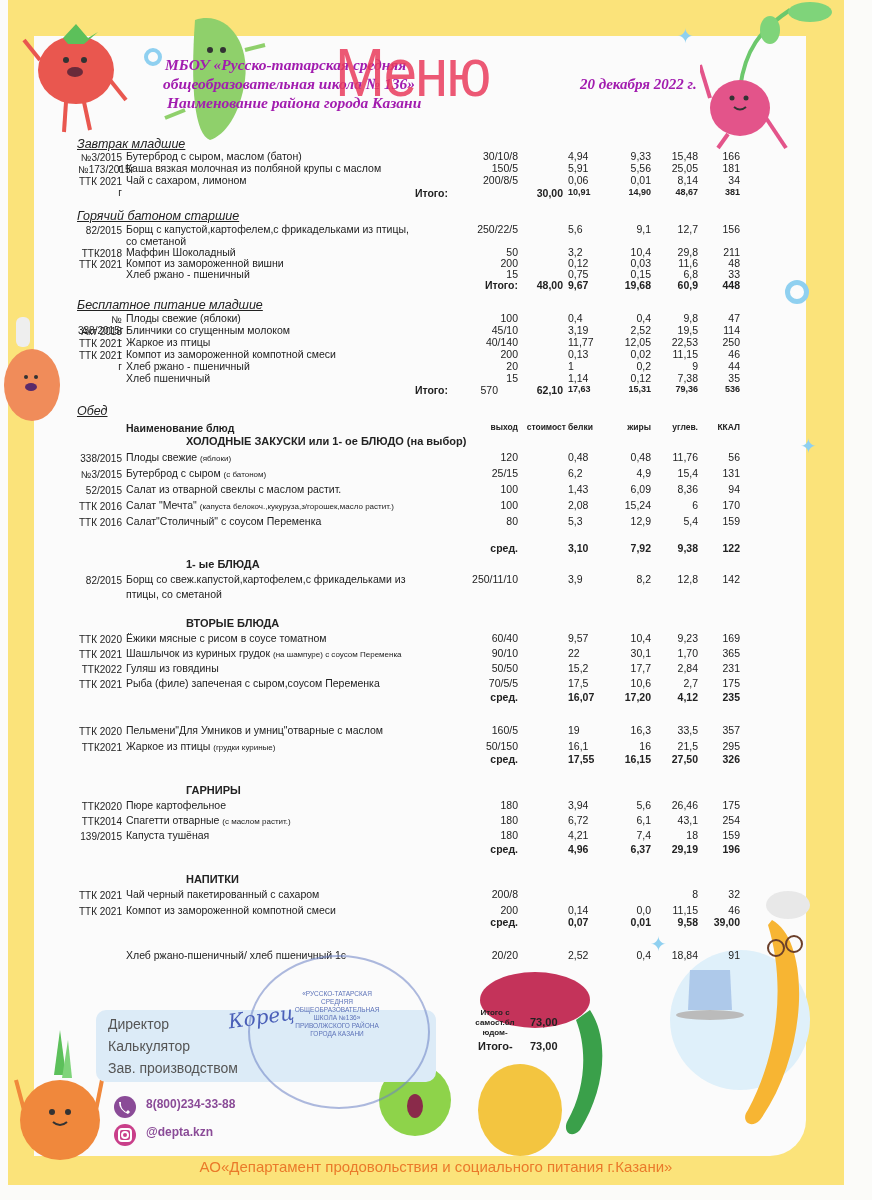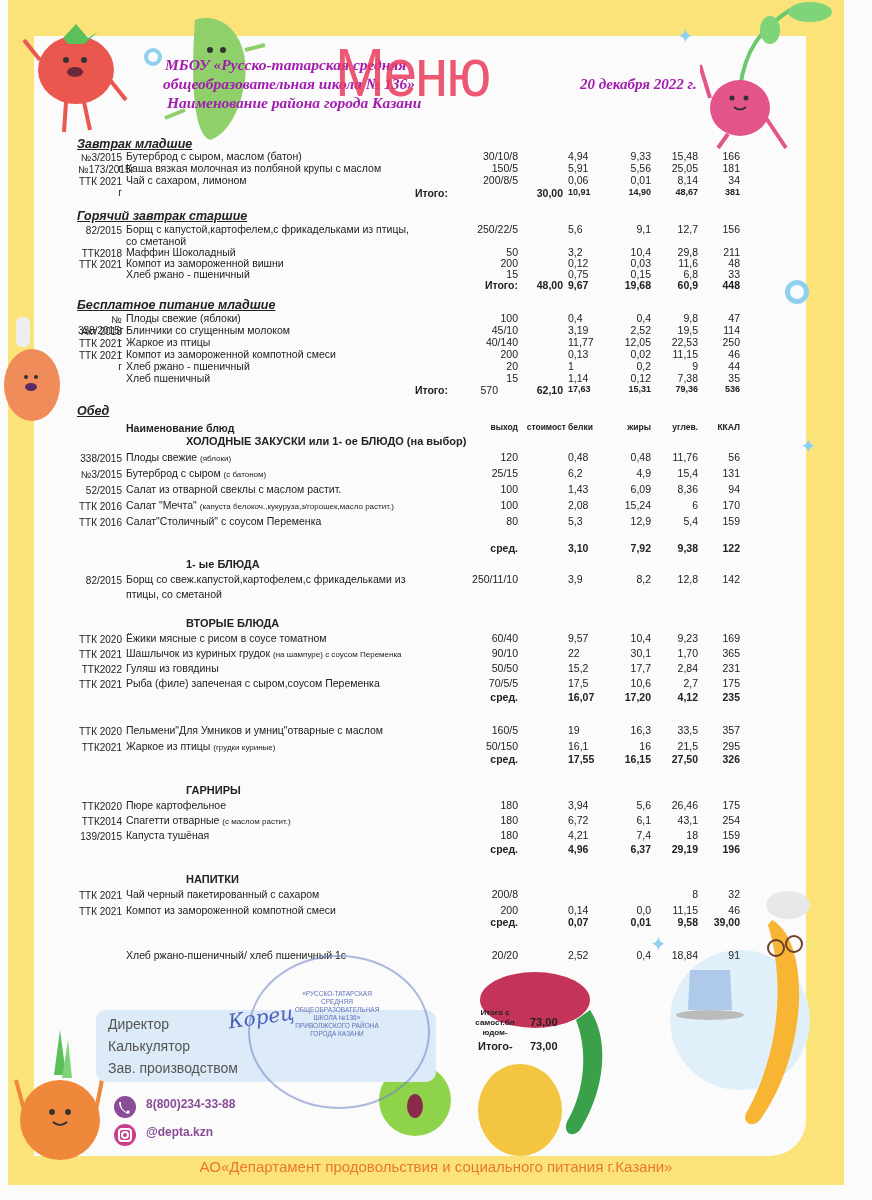--- a/index.html
+++ b/index.html
@@ -2,21 +2,21 @@
 <html><head>
 <meta charset="utf-8">
 <style>
   html,body{margin:0;padding:0;}
   body{width:872px;height:1200px;background:#fbfbf9;position:relative;overflow:hidden;font-family:"Liberation Sans",sans-serif;color:#222;}
   .frame{position:absolute;left:8px;top:0;width:836px;height:1185px;background:#fbe37a;}
   .panel{position:absolute;left:34px;top:36px;width:772px;height:1120px;background:#fbfbfb;border-radius:0 0 36px 0;}
   .abs{position:absolute;}
   .hdr{font-family:Liberation Serif, serif;font-style:italic;font-weight:bold;font-size:15.5px;line-height:18px;color:#a21caf;}
   .menu-word{font-family:"Liberation Sans",sans-serif;font-size:60px;color:#ea3c5d;opacity:.85;letter-spacing:-2px;transform:scaleY(1.15);}
-  .sec{font-style:italic;font-weight:bold;font-size:12.5px;text-decoration:underline;color:#222;}
+  .sec{font-style:italic;font-weight:normal;font-size:12.5px;text-decoration:underline;color:#222;}
   .row{position:absolute;left:78px;width:680px;height:14px;font-size:10.5px;}
   .row .code{position:absolute;left:0;width:44px;font-size:10px;text-align:right;top:2px;}
   .row .name{position:absolute;left:48px;white-space:nowrap;}
   .row .out{position:absolute;left:380px;width:60px;text-align:right;}
   .row .cost{position:absolute;left:445px;width:40px;text-align:right;}
   .row .b{position:absolute;left:490px;width:40px;text-align:left;}
   .row .f{position:absolute;left:533px;width:40px;text-align:right;}
   .row .c{position:absolute;left:575px;width:45px;text-align:right;}
   .row .k{position:absolute;left:620px;width:42px;text-align:right;}
   .tot{font-weight:bold;font-size:9px;}
@@ -149,21 +149,21 @@
 </div>
 <div class="row tot" style="top:187px">
   <span class="lbl">Итого:</span>
     <span class="cost" style="font-size:10.5px">30,00</span>
   <span class="b">10,91</span>
     <span class="f">14,90</span>
     <span class="c">48,67</span>
     <span class="k">381</span>
 </div>
 
-<div class="abs sec" style="left:77px;top:209px">Горячий завтрак старшие</div>
+<div class="abs sec" style="left:77px;top:209px">Горячий батоном старшие</div>
 <div class="row" style="top:223px">
   <span class="code">82/2015</span>
     <span class="name">Борщ с капустой,картофелем,с фрикадельками  из птицы,</span>
   <span class="out">250/22/5</span>
     <span class="b">5,6</span>
     <span class="f">9,1</span>
     <span class="c">12,7</span>
     <span class="k">156</span>
 </div>
 <div class="row" style="top:235px">

